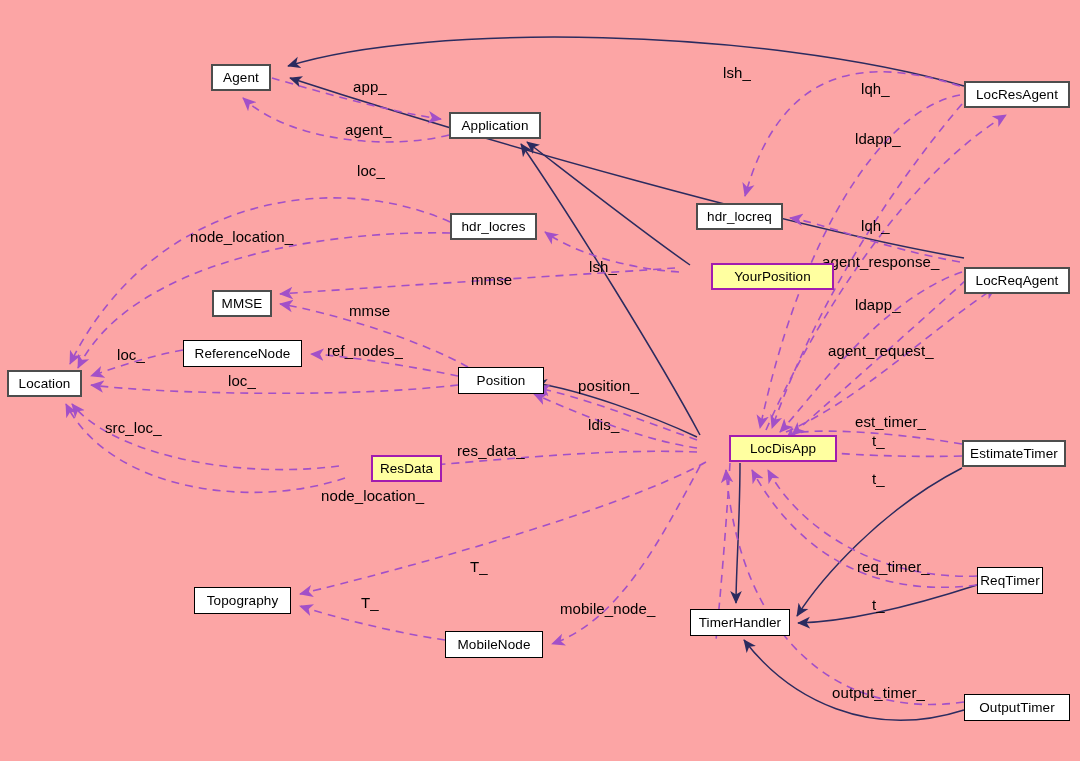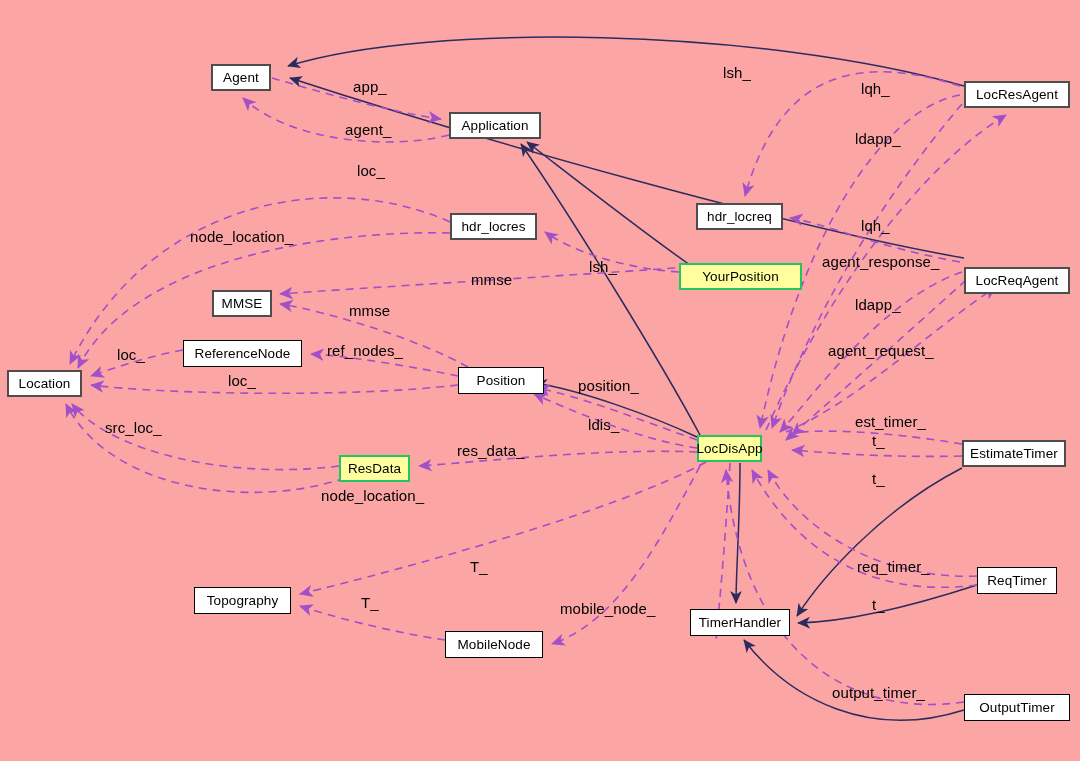--- a/index.html
+++ b/index.html
@@ -37,21 +37,22 @@
     color: #000000;
     white-space: nowrap;
     letter-spacing: 0.1px;
     z-index: 5;
   }
   .node.thick {
     border: 2px solid #4d4d4d;
   }
   .node.highlight {
     background: #ffffa0;
-    border: 2px solid #22c55e;
+    border: 2px solid #a21caf;
+    margin-left: 32px;
   }
   .edge-label {
     position: absolute;
     font-size: 15px;
     color: #000000;
     white-space: nowrap;
     background: transparent;
     z-index: 4;
     letter-spacing: 0.1px;
   }
@@ -186,30 +187,30 @@
   </div>
   <div class="node" style="left:183px;top:340px;width:119px;">
     <span>ReferenceNode</span>
   </div>
   <div class="node thick" style="left:7px;top:370px;width:75px;">
     <span>Location</span>
   </div>
   <div class="node" style="left:458px;top:367px;width:86px;">
     <span>Position</span>
   </div>
-  <div class="node highlight" style="left:697px;top:435px;width:65px;">
+  <div class="node highlight" style="left:697px;top:435px;width:108px;">
     <span>LocDisApp</span>
   </div>
   <div class="node thick" style="left:962px;top:440px;width:104px;">
     <span>EstimateTimer</span>
   </div>
   <div class="node highlight" style="left:339px;top:455px;width:71px;">
     <span>ResData</span>
   </div>
-  <div class="node" style="left:977px;top:567px;width:80px;">
+  <div class="node" style="left:977px;top:567px;width:66px;">
     <span>ReqTimer</span>
   </div>
   <div class="node" style="left:194px;top:587px;width:97px;">
     <span>Topography</span>
   </div>
   <div class="node" style="left:690px;top:609px;width:100px;">
     <span>TimerHandler</span>
   </div>
   <div class="node" style="left:445px;top:631px;width:98px;">
     <span>MobileNode</span>

